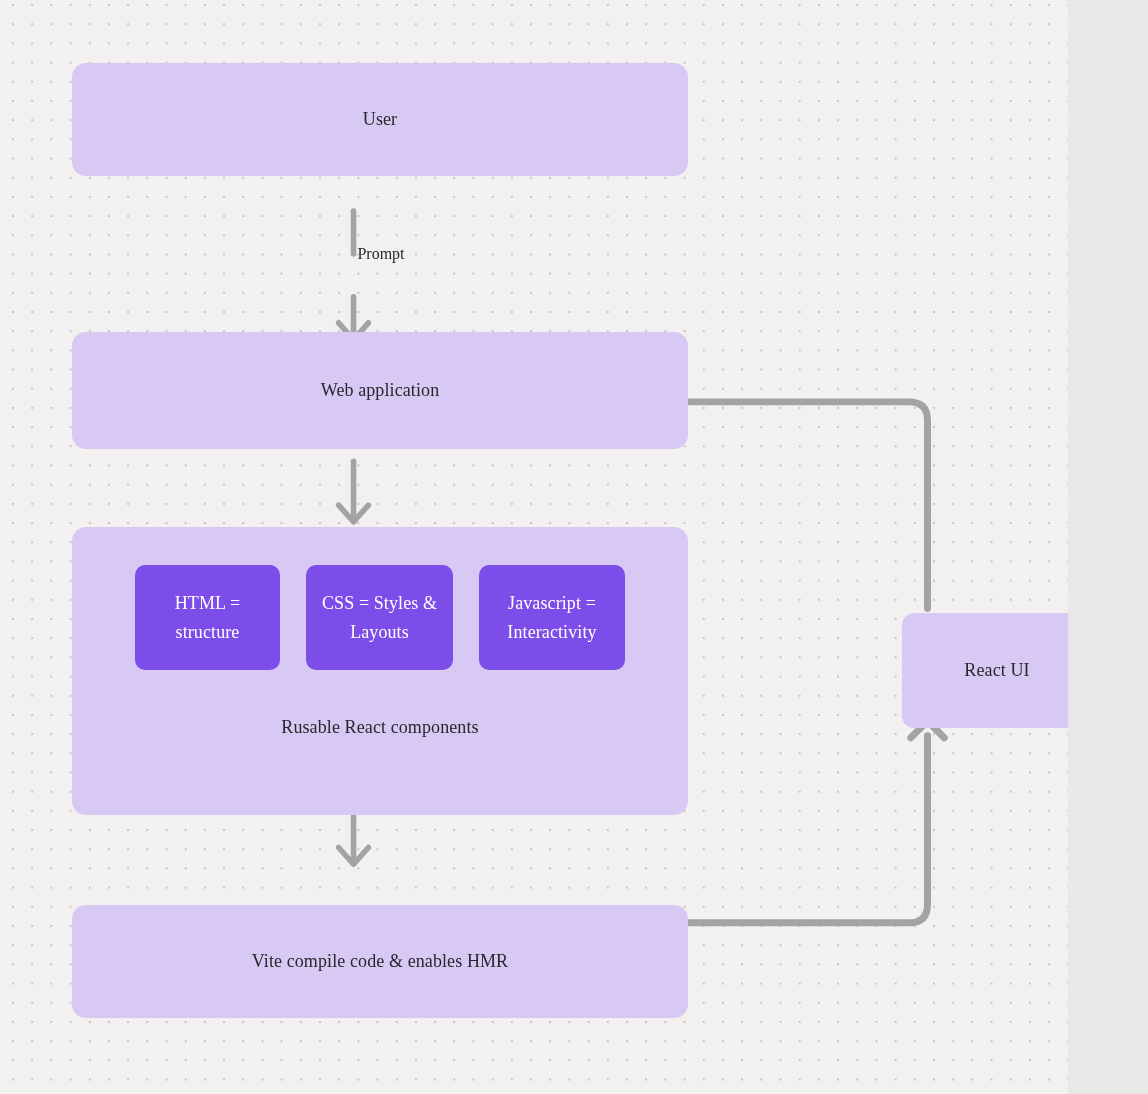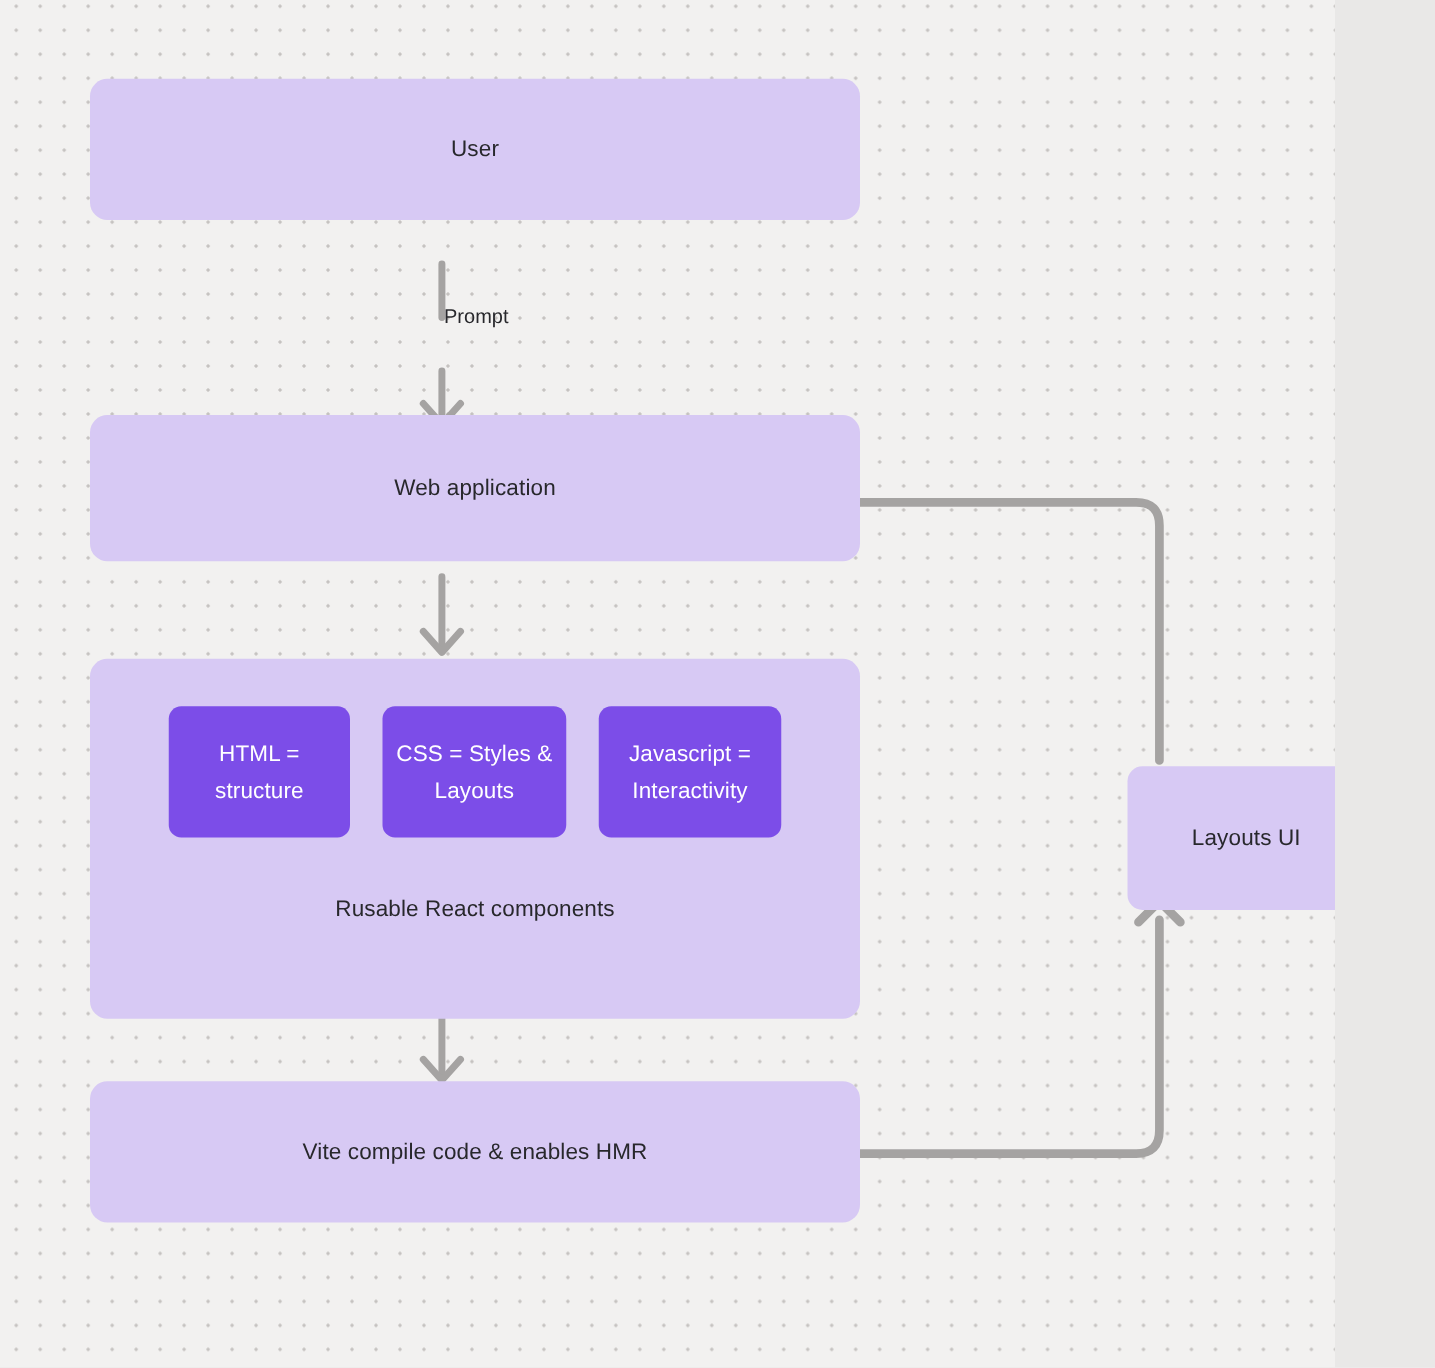--- a/index.html
+++ b/index.html
@@ -12,20 +12,21 @@
   }
   .canvas {
     position: relative;
     width: 1068px;
     height: 1094px;
     overflow: hidden;
     background-color: #f2f1f0;
     background-image: radial-gradient(circle, #c5c2c0 1.15px, rgba(0,0,0,0) 1.45px);
     background-size: 19.2px 19.2px;
     background-position: 3.4px -4.6px;
+    font-family: Liberation Serif, serif;
   }
   .edges-svg {
     position: absolute;
     inset: 0;
     width: 100%;
     height: 100%;
     pointer-events: none;
   }
   .edge {
     fill: none;
@@ -44,21 +45,21 @@
     border-radius: 14px;
     color: #28282c;
     font-size: 18px;
     font-weight: 500;
     letter-spacing: 0.1px;
     text-align: center;
   }
   .n-user   { left: 72px;  top: 63px;  width: 616px; height: 113px; }
   .n-web    { left: 72px;  top: 332px; width: 616px; height: 117px; }
   .n-group  { left: 72px;  top: 527px; width: 616px; height: 288px; display: block; }
-  .n-vite   { left: 72px;  top: 865px; width: 616px; height: 113px; }
+  .n-vite   { left: 72px;  top: 905px; width: 616px; height: 113px; }
   .n-render { left: 902px; top: 613px; width: 190px; height: 115px; border-radius: 12px; }
   .mini-row {
     display: flex;
     justify-content: center;
     gap: 26px;
     padding-top: 38px;
   }
   .mini {
     height: 105px;
     background: #7c4de8;
@@ -145,16 +146,16 @@
       </div>
     </div>
     <div class="group-caption">Rusable React components</div>
   </div>
 
   <div class="node n-vite">
     <span>Vite compile code &amp; enables HMR</span>
   </div>
 
   <div class="node n-render">
-    <span>Layouts UI</span>
+    <span>React UI</span>
   </div>
 
 </div>
 
 </body></html>

